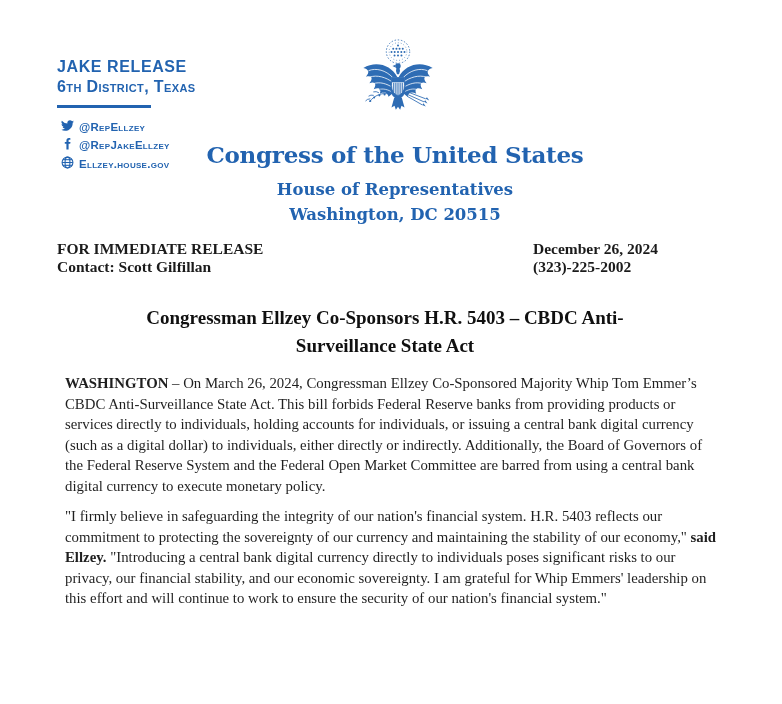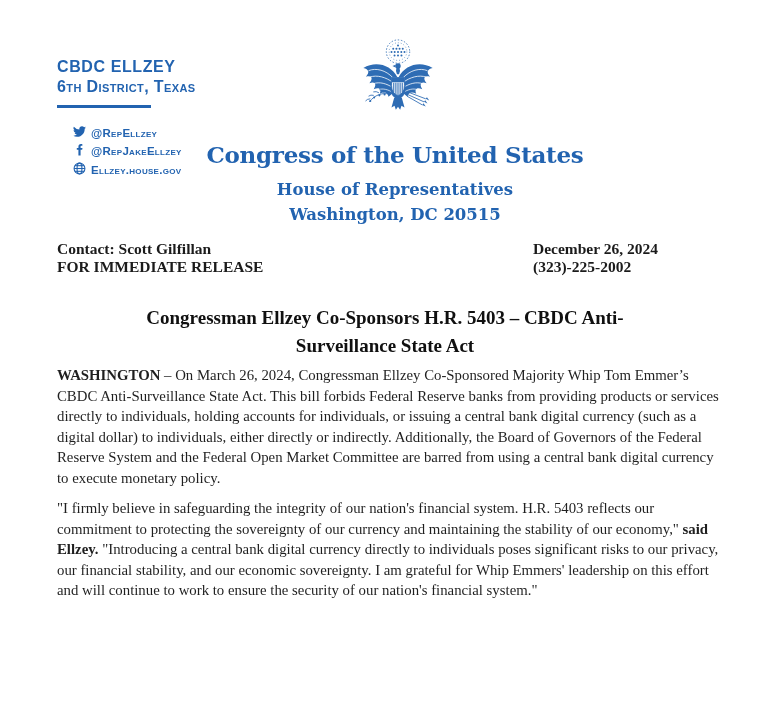--- a/index.html
+++ b/index.html
@@ -7,21 +7,21 @@
     position:relative; width:782px; height:704px; background:#ffffff; overflow:hidden;
     font-family:"Liberation Sans", sans-serif;
     --blue:#2263b0; --seal:#2e6cb4; --ink:#1b1b1b;
   }
 
   
   .member-block { position:absolute; left:57px; top:58px; }
   .member-name { font-size:16px; font-weight:700; letter-spacing:.6px; color:var(--blue); }
   .member-district { font-size:16px; font-weight:700; font-variant:small-caps; letter-spacing:.4px; color:var(--blue); margin-top:2px; }
   .member-rule { width:94px; height:2.5px; background:var(--blue); margin:9px 0 10px; }
-  .social-list { list-style:none; margin:16px; padding:0; }
+  .social-list { list-style:none; margin:4px; padding:0; }
   .social-item { display:flex; align-items:center; gap:5px; height:18.5px; color:var(--blue); }
   .social-item svg { flex:0 0 auto; }
   .social-handle { font-size:11.5px; font-weight:700; font-variant:small-caps; letter-spacing:.3px; }
 
   
   .committees { position:absolute; left:546px; top:60px; }
   .committee-item { font-size:13px; font-weight:700; font-variant:small-caps; letter-spacing:.2px; color:var(--blue); margin-bottom:11px; white-space:nowrap; }
 
   
   .seal { position:absolute; left:346px; top:36px; width:104px; height:104px; }
@@ -37,31 +37,31 @@
     font-family:"Liberation Serif", serif; font-weight:700; font-size:15.5px; line-height:17.5px; color:var(--ink); white-space:nowrap;
   }
 
   
   .headline { position:absolute; left:0; right:12px; top:304px; text-align:center;
     font-family:"Liberation Serif", serif; font-weight:700; font-size:19px; line-height:28px; color:#101010; }
 
   
   .body-copy { position:absolute; left:57px; top:365px; width:670px;
     font-family:"Liberation Serif", serif; font-size:14.8px; line-height:20.5px; color:#1f1f1f; text-align:left; }
-  .body-copy p { margin:0; }
+  .body-copy p { margin:8px; }
   .body-copy p + p { margin-top:10px; }
   .body-copy strong { font-weight:700; }
 </style>
 </head>
 <body>
 
 <div class="page">
 
   <div class="member-block">
-    <div class="member-name">CBDC ELLZEY</div>
+    <div class="member-name">JAKE RELEASE</div>
     <div class="member-district">6th District, Texas</div>
     <div class="member-rule"></div>
     <ul class="social-list">
       <li class="social-item">
         <span>
           <svg width="13" height="13" viewBox="0 0 24 24" fill="#2263b0" aria-hidden="true">
               <path d="M23.95 4.57a10 10 0 0 1-2.82.77 4.96 4.96 0 0 0 2.16-2.72c-.95.56-2 .96-3.12 1.19a4.92 4.92 0 0 0-8.38 4.48A13.94 13.94 0 0 1 1.64 3.16a4.92 4.92 0 0 0 1.52 6.57 4.9 4.9 0 0 1-2.23-.61v.06a4.92 4.92 0 0 0 3.95 4.83 4.96 4.96 0 0 1-2.22.08 4.93 4.93 0 0 0 4.6 3.42A9.87 9.87 0 0 1 0 19.54a13.94 13.94 0 0 0 7.55 2.21c9.06 0 14.01-7.5 14.01-14.01l-.02-.63a10 10 0 0 0 2.41-2.54z"></path>
             </svg>
         </span>
         <span class="social-handle">@RepEllzey</span>
@@ -154,22 +154,22 @@
   </svg>
 
 
   <div class="congress">
     <div class="congress-title">Congress of the United States</div>
     <div class="congress-chamber">House of Representatives</div>
     <div class="congress-address">Washington, DC 20515</div>
   </div>
 
   <div class="release-left">
+    <div>FOR IMMEDIATE RELEASE</div>
     <div>Contact: Scott Gilfillan</div>
-    <div>FOR IMMEDIATE RELEASE</div>
   </div>
   <div class="release-right">
     <div>December 26, 2024</div>
     <div>(323)-225-2002</div>
   </div>
 
   <div class="headline">
     <div>Congressman Ellzey Co-Sponsors H.R. 5403 – CBDC Anti-</div>
     <div>Surveillance State Act</div>
   </div>

